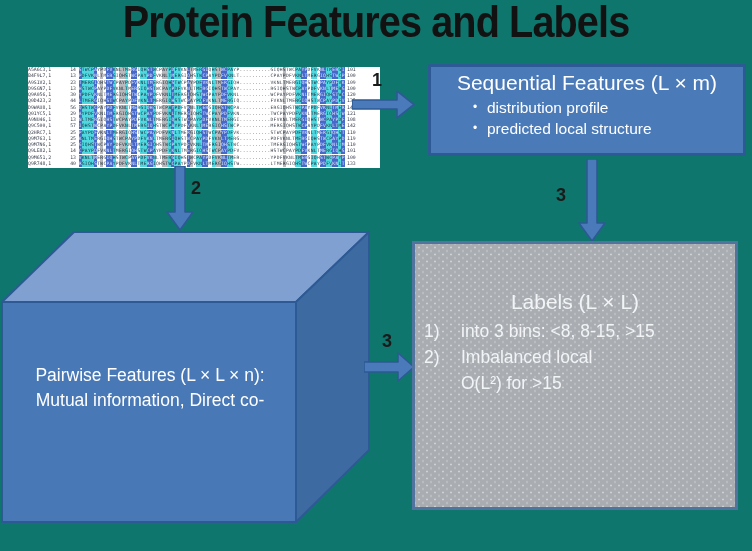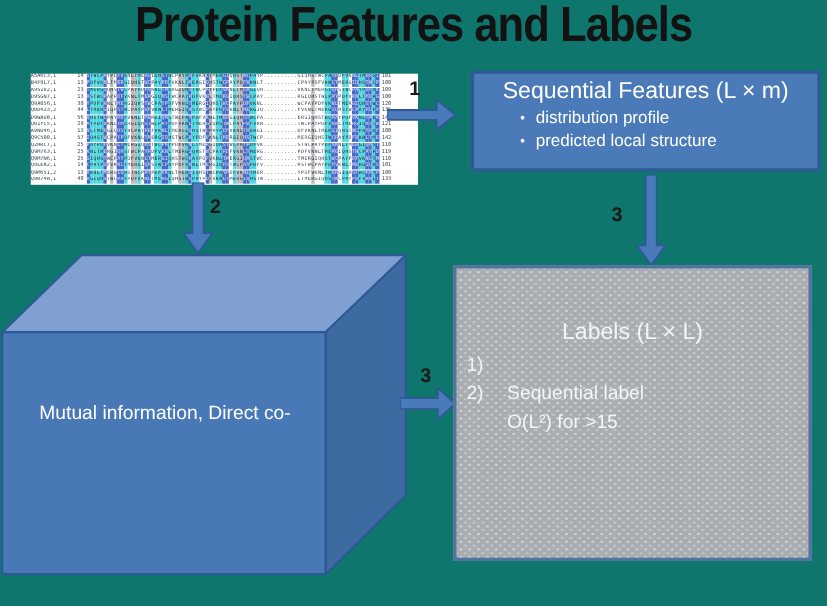--- a/index.html
+++ b/index.html
@@ -1555,39 +1555,41 @@
     <polygon points="12,0 22,0 22,64 30,64 17,82 4,64 12,64"></polygon>
   </svg>
   <div class="num-label" style="left:556px;top:185px;">3</div>
 
   <svg class="cube" width="378" height="300" viewBox="0 0 378 300">
     <polygon class="cube-top" points="2,76 74,6 369,6 296,76"></polygon>
     <polygon class="cube-side" points="296,76 369,6 369,224 296,296"></polygon>
     <polygon class="cube-front" points="2,76 296,76 296,296 2,296"></polygon>
   </svg>
   <div class="cube-text">
+      <div>Pairwise Features (L × L × n):</div>
       <div>Mutual information, Direct co-</div>
     </div>
 
   <svg class="arrow" style="left:364px;top:349px;" width="52" height="38" viewBox="0 0 52 38">
     <polygon points="0,13 34,13 34,4 50,18 34,32 34,23 0,23"></polygon>
   </svg>
   <div class="num-label" style="left:382px;top:331px;">3</div>
 
   <div class="labels-box">
     <div class="labels-title">Labels (L × L)</div>
     <div class="labels-list">
         <div class="labels-item">
           <div class="labels-num">1)</div>
           <div class="labels-lines">
+            <div>into 3 bins: &lt;8, 8-15, &gt;15</div>
           </div>
         </div>
         <div class="labels-item">
           <div class="labels-num">2)</div>
           <div class="labels-lines">
-            <div>Sequential label</div>
+            <div>Imbalanced local</div>
             <div>O(L²) for &gt;15</div>
           </div>
         </div>
       </div>
   </div>
 
 </div>
 
 </body></html>

